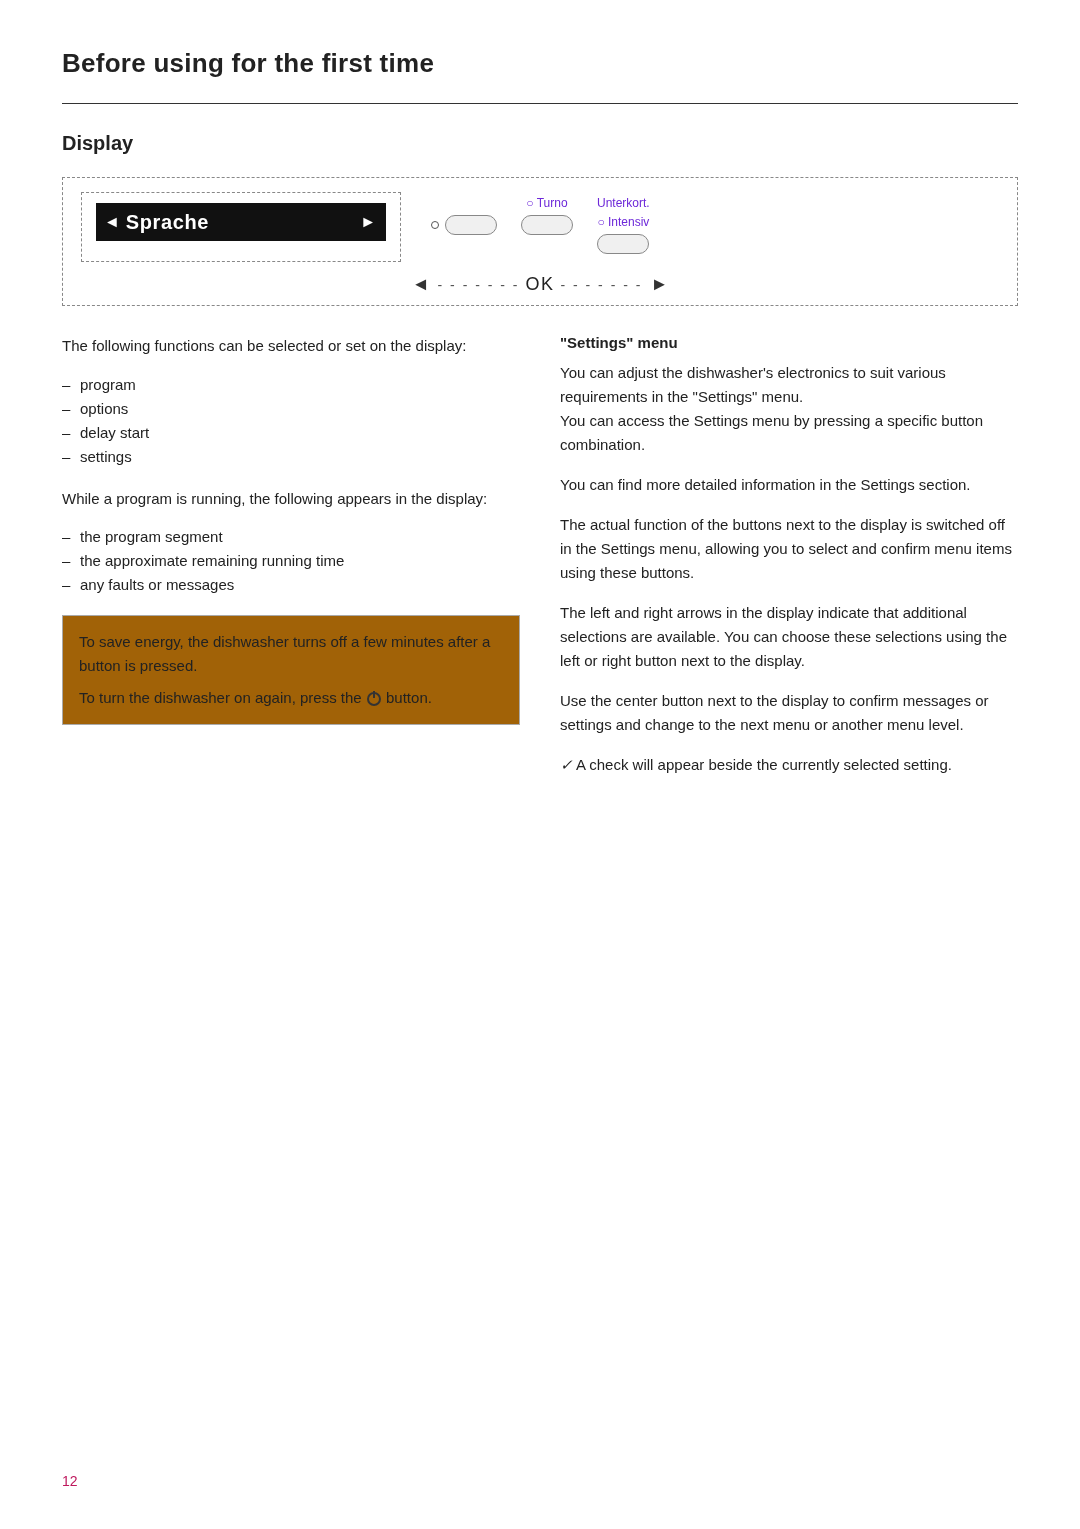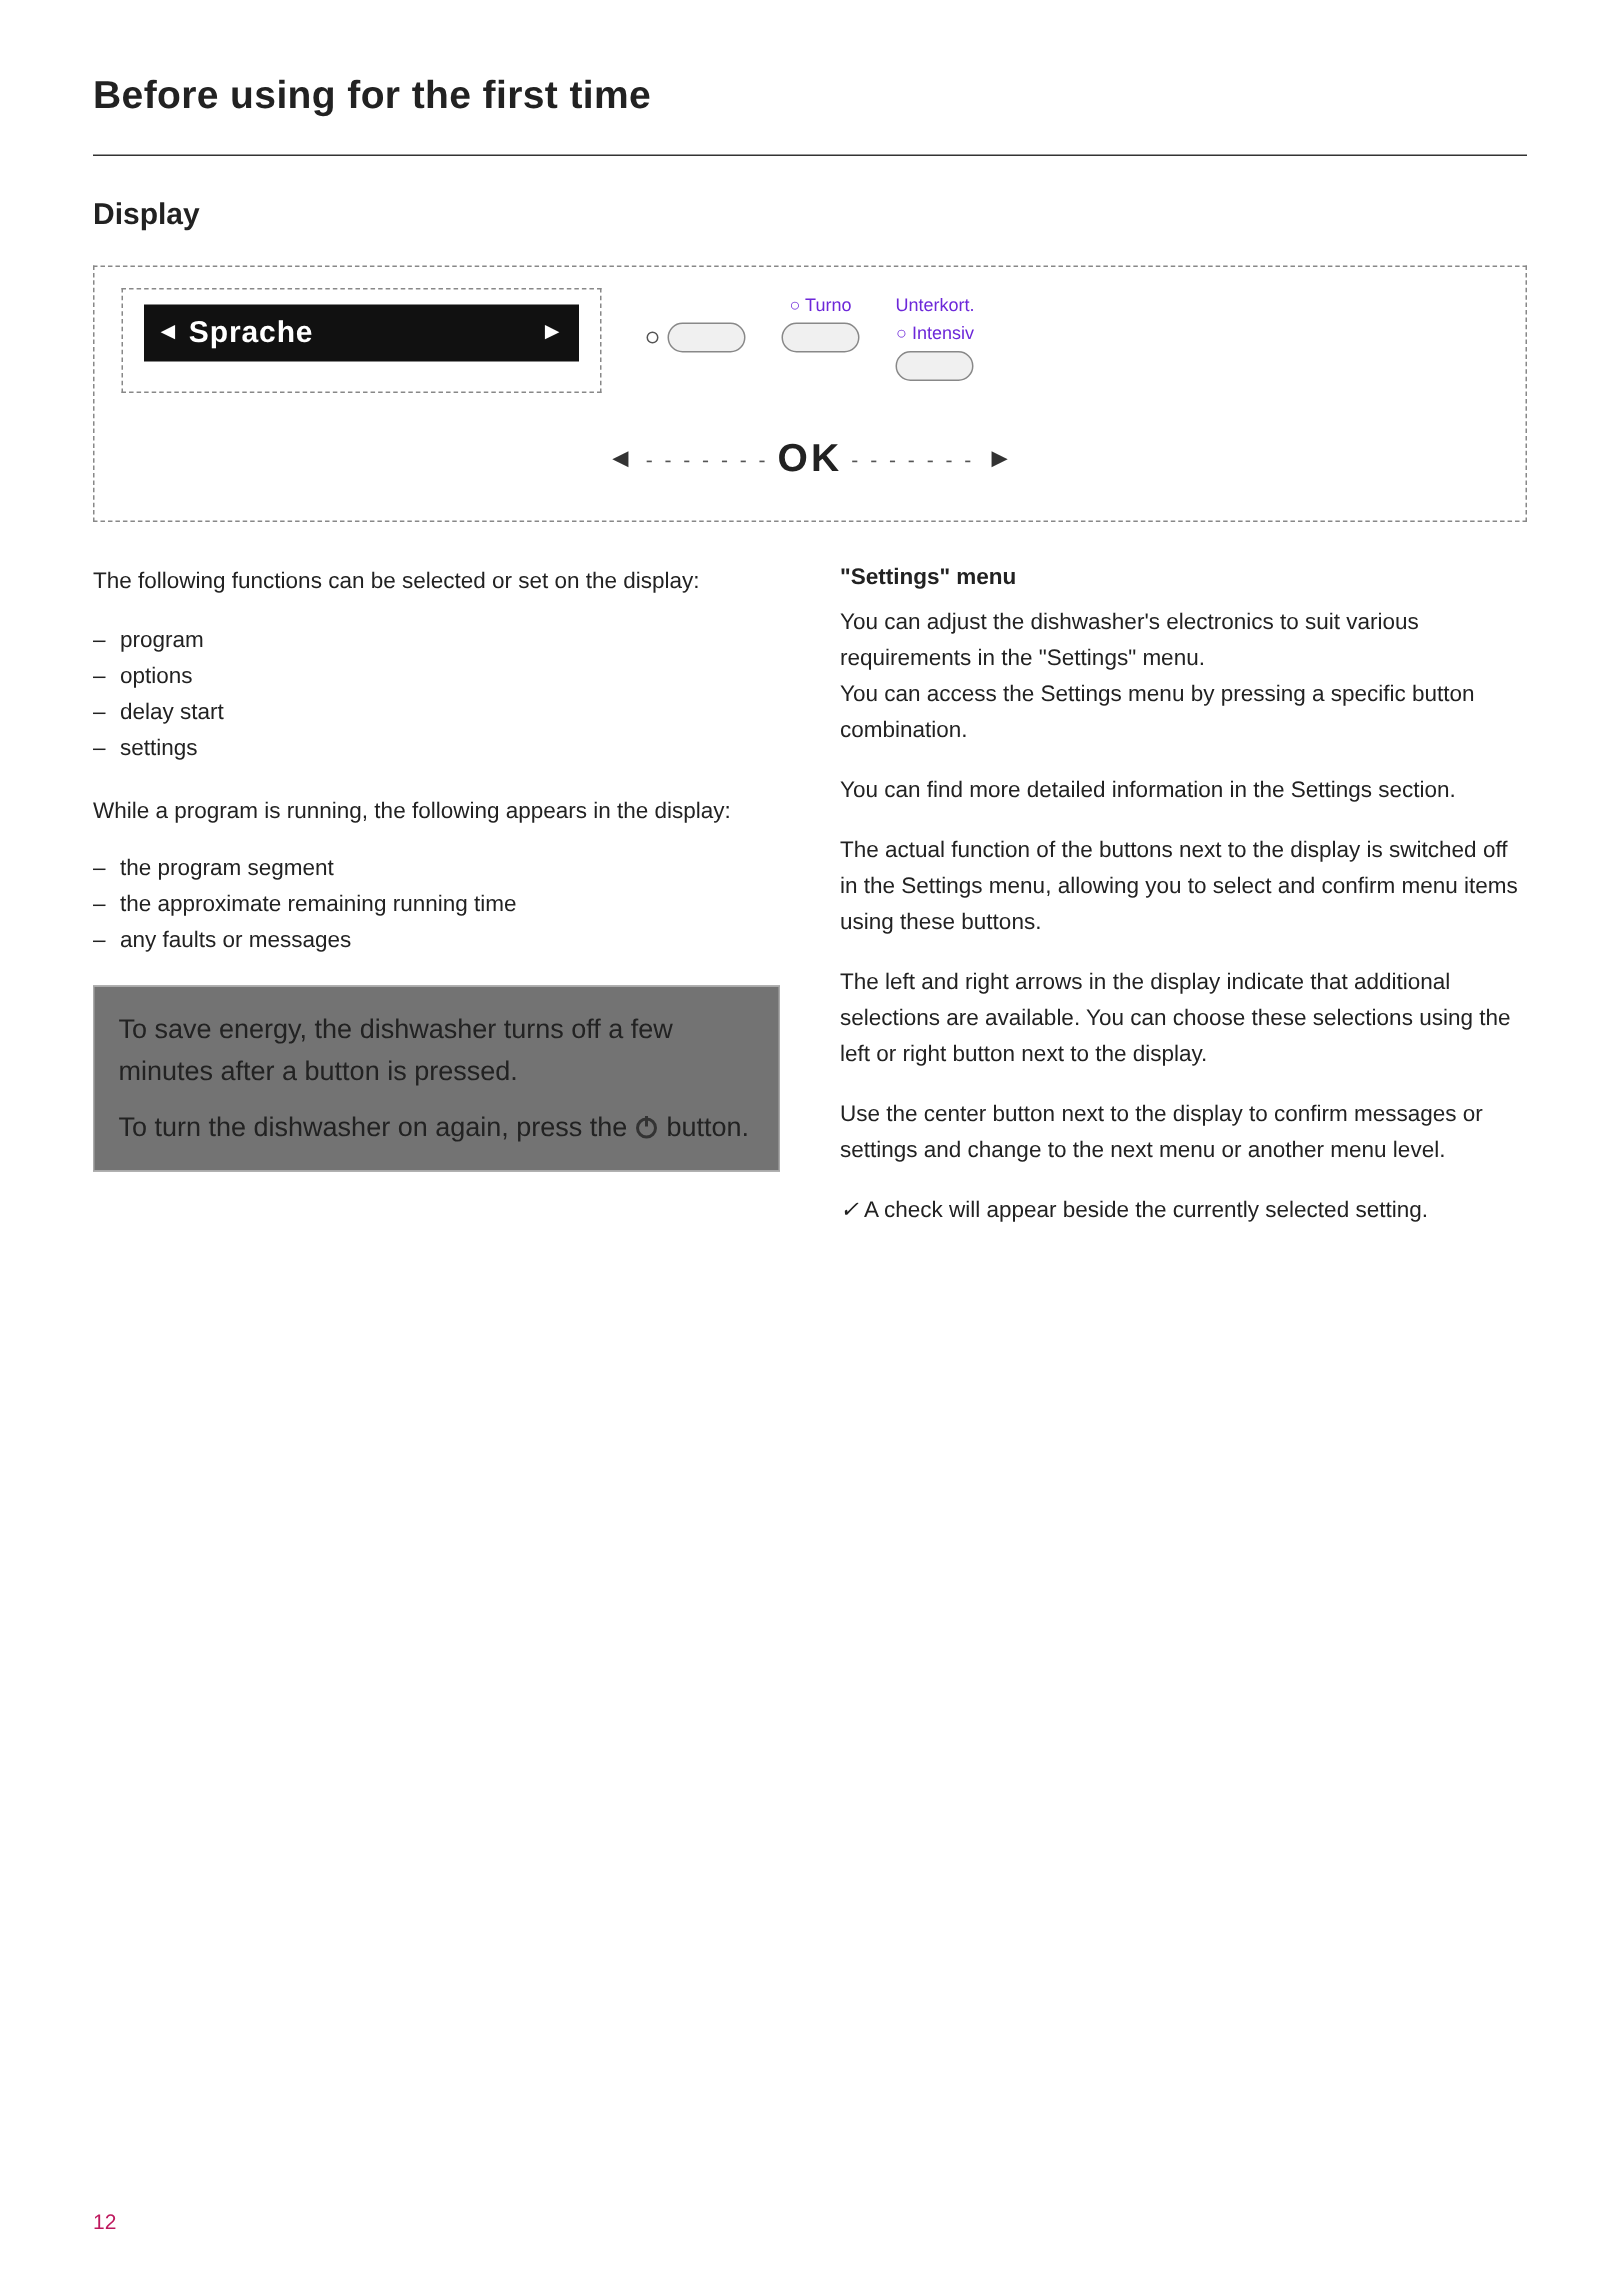--- a/index.html
+++ b/index.html
@@ -154,25 +154,25 @@
       margin: 0 8px;
     }
 
     .ok-dashes {
       font-size: 14px;
       color: #555;
       letter-spacing: 2px;
     }
 
     .ok-text {
-      font-size: 26px;
-      font-weight: bold;
+      font-size: 18px;
+      font-weight: normal;
       color: #222;
       letter-spacing: 0.08em;
-      margin: 16px 6px;
+      margin: 0 6px;
     }
 
     
     .main-content {
       display: flex;
       flex-direction: row;
       gap: 40px;
       margin-top: 8px;
     }
 
@@ -213,24 +213,24 @@
 
     .while-text {
       font-size: 15px;
       line-height: 1.55;
       margin-bottom: 14px;
     }
 
     .info-box {
       border: 1.5px solid #aaa;
       padding: 14px 16px;
-      font-size: 18px;
+      font-size: 15px;
       line-height: 1.6;
       margin-top: 8px;
-      background: #737373;
+      background: #a16207;
     }
 
     .settings-menu-title {
       font-size: 15px;
       font-weight: bold;
       margin-bottom: 10px;
     }
 
     .right-para {
       font-size: 15px;

